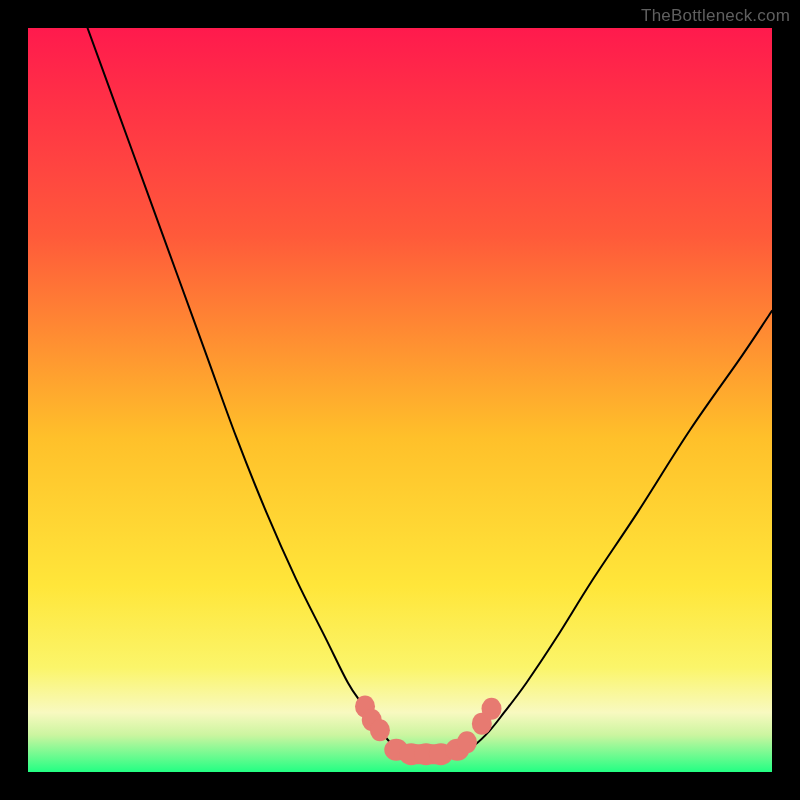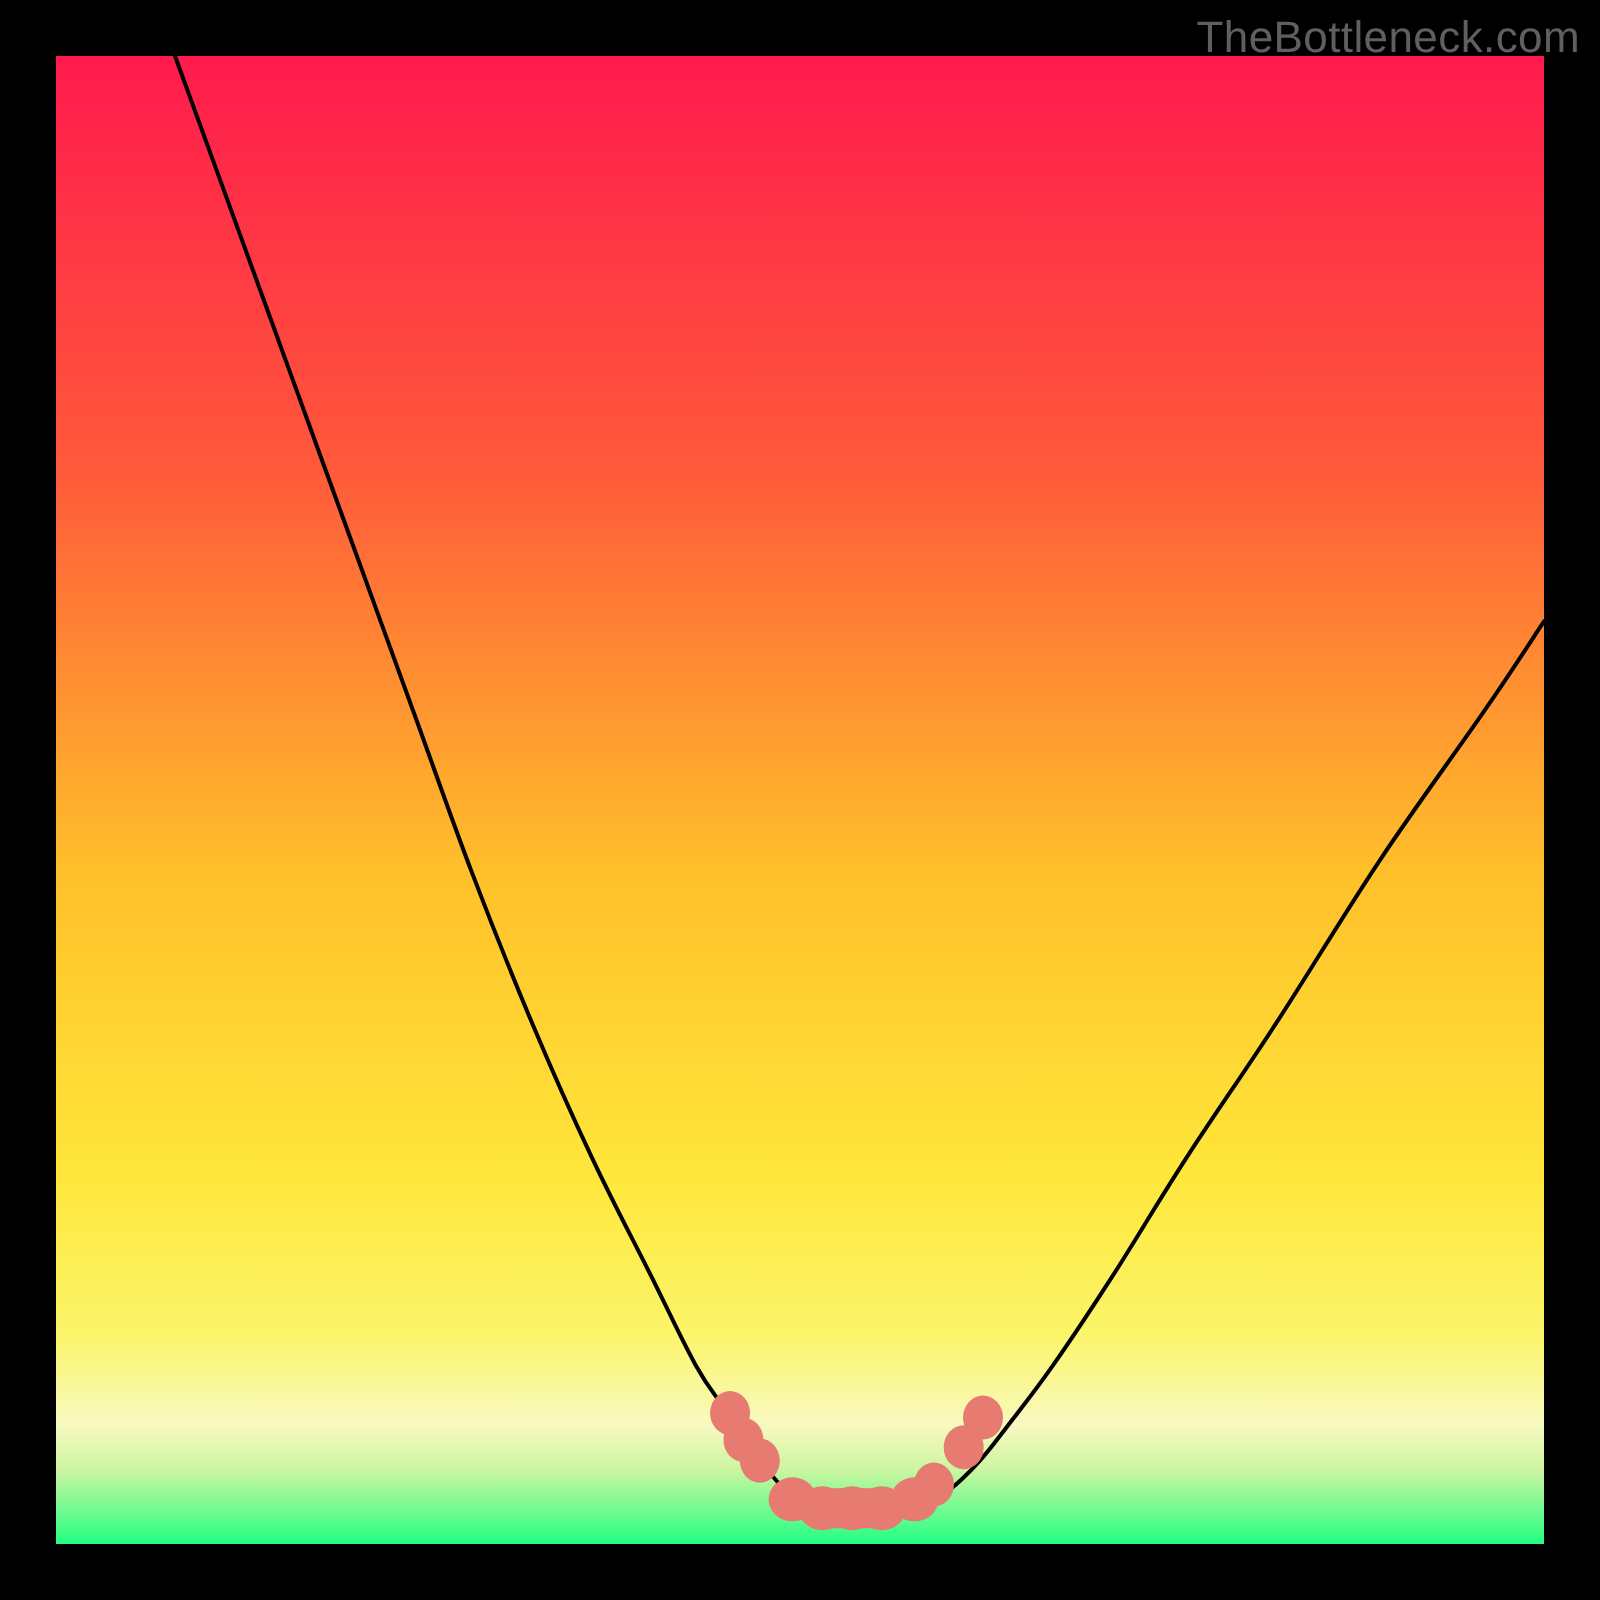--- a/index.html
+++ b/index.html
@@ -24,21 +24,21 @@
     left: 0;
     top: 0;
     width: 744px;
     height: 744px;
   }
   .watermark {
     position: absolute;
     top: 6px;
     right: 10px;
     color: #5f5f5f;
-    font-size: 22px;
+    font-size: 17px;
     font-weight: 400;
     letter-spacing: 0.2px;
   }
   svg { display:block; }
 </style>
 </head>
 <body>
 
 <div class="frame">
   <svg class="plot" viewBox="0 0 744 744">

